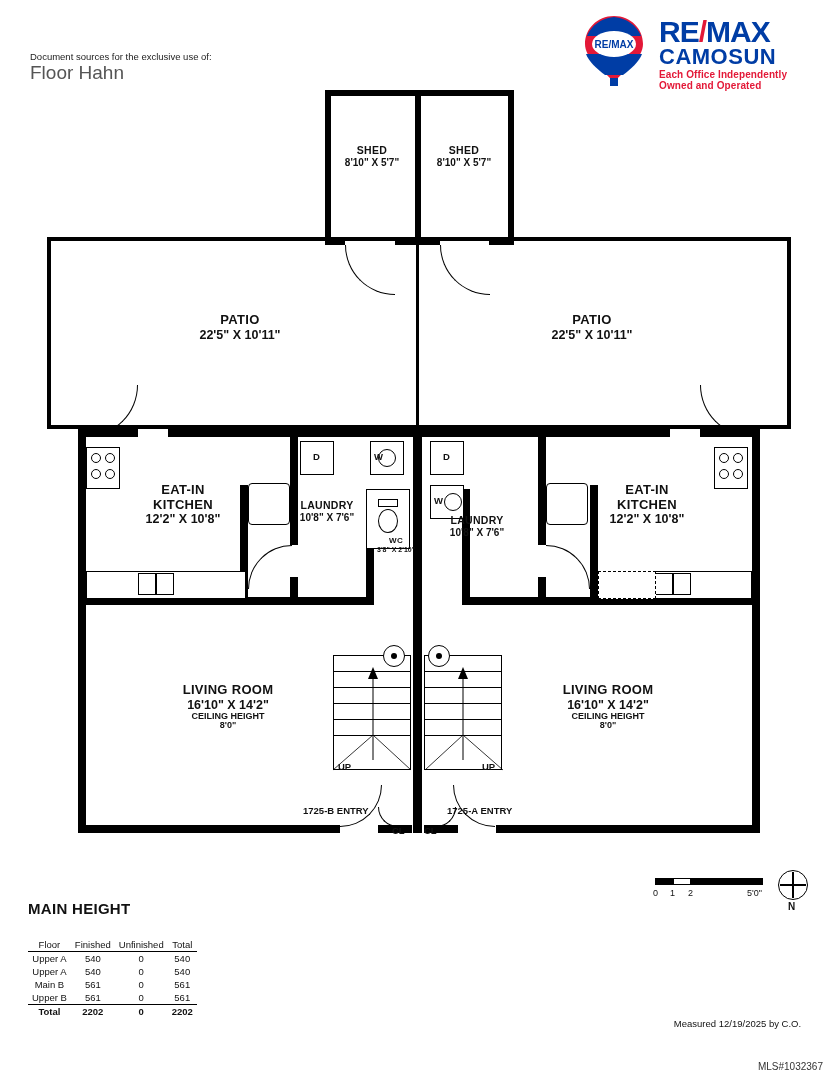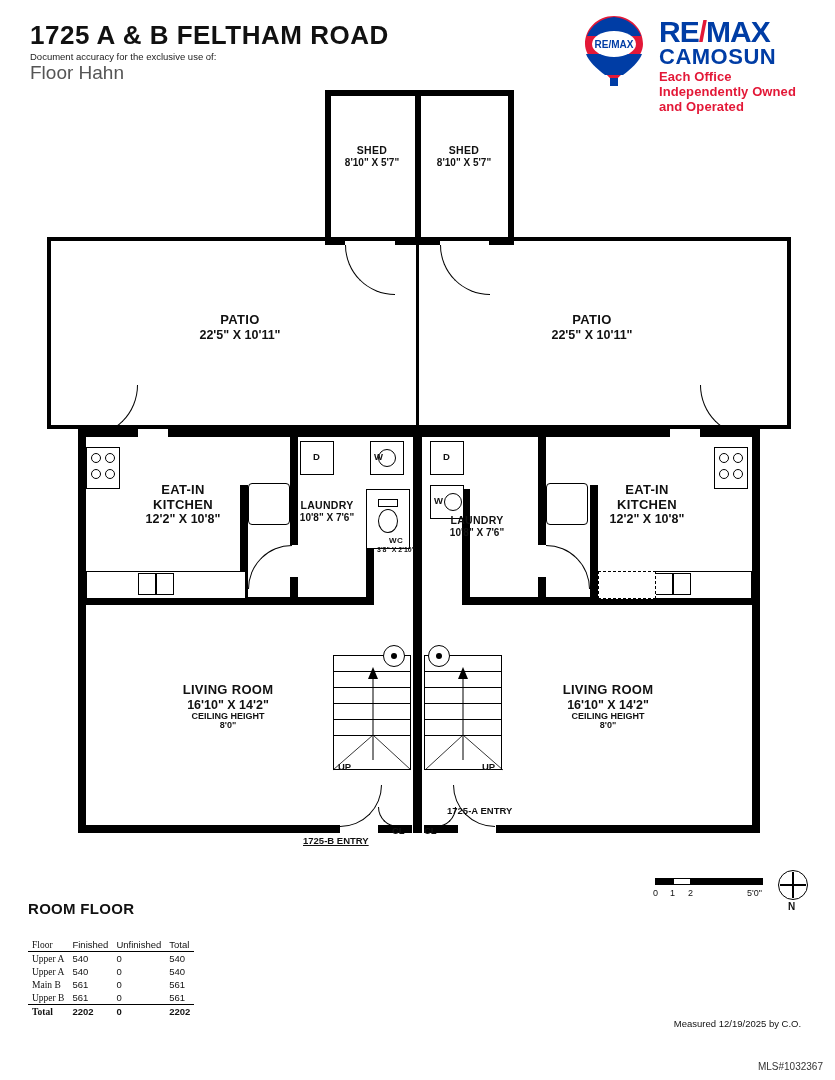--- a/index.html
+++ b/index.html
@@ -20,21 +20,21 @@
   .prep{position:absolute;left:30px;top:51px;font-size:9.5px;color:#222;}
   .agent{position:absolute;left:30px;top:62px;font-size:19px;color:#555;}
 
   
   .remax{position:absolute;left:575px;top:12px;width:240px;height:78px;}
   .balloon{position:absolute;left:0;top:0;width:78px;height:78px;}
   .remax-text{position:absolute;left:84px;top:6px;}
   .remax-text .rm{font-size:30px;font-weight:bold;color:#003da5;letter-spacing:-1px;line-height:28px;}
   .remax-text .rm .slash{color:#e31837;}
   .remax-text .cam{font-size:22px;font-weight:bold;color:#003da5;letter-spacing:.5px;line-height:22px;}
-  .remax-text .tag{font-size:13px;font-weight:bold;color:#e31837;letter-spacing:.1px;margin-top:1px;}
+  .remax-text .tag{font-size:10px;font-weight:bold;color:#e31837;letter-spacing:.1px;margin-top:1px;}
 
   
   .plan{position:absolute;left:0;top:85px;width:835px;height:770px;}
   .wall{position:absolute;background:#000;}
   .thin{position:absolute;background:#000;}
   .room{position:absolute;text-align:center;line-height:1.12;}
   .rname{font-size:13px;font-weight:bold;letter-spacing:.3px;}
   .rdim{font-size:12.5px;font-weight:bold;}
   .small .rname{font-size:10.5px;text-align:center;}
   .small .rdim{font-size:10px;}
@@ -43,22 +43,22 @@
   .ceil{font-size:9px;font-weight:bold;line-height:1.1;}
   .lbl{position:absolute;font-size:9.5px;font-weight:bold;}
   .box{position:absolute;border:1.5px solid #000;background:#fff;box-sizing:border-box;}
   .boxthin{position:absolute;border:1px solid #000;background:#fff;box-sizing:border-box;}
   .circ{position:absolute;border:1.5px solid #000;border-radius:50%;background:#fff;box-sizing:border-box;}
   .arc{position:absolute;border:1px solid #000;box-sizing:border-box;background:transparent;}
 
   
   .mainfloor{position:absolute;left:28px;top:900px;font-size:15px;font-weight:bold;letter-spacing:.3px;}
   table.stats{position:absolute;left:28px;top:938px;border-collapse:collapse;font-size:9.5px;}
-  table.stats th,table.stats td{padding:1px 4px;text-align:left;font-weight:normal;}
-  table.stats th.l,table.stats td.l{text-align:left;font-family:Liberation Serif, serif;}
+  table.stats th,table.stats td{padding:1px 4px;text-align:center;font-weight:normal;}
+  table.stats th.l,table.stats td.l{text-align:center;}
   table.stats thead th{border-bottom:1px solid #000;font-weight:normal;}
   table.stats tr.total td{border-top:1px solid #000;font-weight:bold;}
   table.other{position:absolute;left:288px;top:938px;border-collapse:collapse;font-size:9.5px;}
   table.other th,table.other td{padding:1px 6px;text-align:right;font-weight:normal;}
   table.other td.l,table.other th.l{text-align:left;}
   table.other thead th{border-bottom:1px solid #000;text-align:center;}
   .disclaimer{position:absolute;left:28px;top:1030px;width:390px;font-size:7.5px;color:#222;line-height:1.35;border-top:1px solid #000;padding-top:3px;}
 
   .scalebar{position:absolute;left:655px;top:878px;width:110px;height:30px;}
   .sb-seg{position:absolute;height:7px;border:1px solid #000;box-sizing:border-box;}
@@ -75,22 +75,21 @@
   .realfoto .line{font-size:9.5px;line-height:1.35;}
   .measured{position:absolute;left:650px;top:1018px;width:175px;text-align:center;font-size:9.5px;}
   .mls{position:absolute;right:12px;bottom:8px;font-size:10px;color:#333;}
 </style>
 </head>
 <body>
 
 <div class="page">
 
 
-  <div class="title">1725 A &amp; B FELTHAM ROAD</div>
-  <div class="prep">Document accuracy for the exclusive use of:</div>
+  <div class="prep">Document sources for the exclusive use of:</div>
   <div class="agent">Floor Hahn</div>
 
   <div class="remax">
     <svg class="balloon" viewBox="0 0 78 78">
       <path d="M39 4 C22 4 10 17 10 32 C10 46 26 56 39 70 C52 56 68 46 68 32 C68 17 56 4 39 4 Z" fill="#e31837"></path>
       <path d="M12 24 C16 14 26 6 39 5 C52 6 62 14 66 24 Z" fill="#003da5"></path>
       <path d="M11 42 C14 50 22 57 30 63 L48 63 C56 57 64 50 67 42 Z" fill="#003da5"></path>
       <ellipse cx="39" cy="32" rx="22" ry="13" fill="#ffffff"></ellipse>
       <text x="39" y="36" font-size="10" font-weight="bold" fill="#003da5" text-anchor="middle" font-family="Liberation Sans, sans-serif">RE/MAX</text>
       <rect x="35" y="66" width="8" height="8" fill="#003da5"></rect>
@@ -266,21 +265,21 @@
       <line x1="170" y1="125" x2="130" y2="90" stroke="#000" stroke-width="0.8"></line>
       <line x1="92" y1="125" x2="130" y2="90" stroke="#000" stroke-width="0.8"></line>
     </svg>
     <div class="circ" style="left:383px;top:560px;width:22px;height:22px;"></div>
     <div class="circ" style="left:391px;top:568px;width:6px;height:6px;background:#000;border:none;"></div>
     <div class="circ" style="left:428px;top:560px;width:22px;height:22px;"></div>
     <div class="circ" style="left:436px;top:568px;width:6px;height:6px;background:#000;border:none;"></div>
     <div class="lbl" style="left:338px;top:676px;">UP</div>
     <div class="lbl" style="left:482px;top:676px;">UP</div>
 
-    <div class="lbl" style="left:303px;top:750px;text-decoration:underline;">1725-B ENTRY</div>
+    <div class="lbl" style="left:303px;top:720px;">1725-B ENTRY</div>
     <div class="lbl" style="left:447px;top:720px;">1725-A ENTRY</div>
     <div class="arc" style="left:340px;top:700px;width:42px;height:42px;border-radius:0 0 42px 0;border-width:0 1px 1px 0;"></div>
     <div class="arc" style="left:453px;top:700px;width:42px;height:42px;border-radius:0 0 0 42px;border-width:0 0 1px 1px;"></div>
     <div class="lbl" style="left:392px;top:740px;">CL</div>
     <div class="lbl" style="left:424px;top:740px;">CL</div>
     <div class="arc" style="left:378px;top:722px;width:20px;height:20px;border-radius:0 0 0 20px;border-width:0 0 1px 1px;"></div>
     <div class="arc" style="left:436px;top:722px;width:20px;height:20px;border-radius:0 0 20px 0;border-width:0 1px 1px 0;"></div>
 
   </div>
 
@@ -293,21 +292,21 @@
     <div class="sb-lbl" style="left:33px;top:10px;">2</div>
     <div class="sb-lbl" style="left:92px;top:10px;">5'0"</div>
   </div>
   <div class="compass">
     <div class="c"></div>
     <div class="v"></div>
     <div class="h"></div>
     <div class="n">N</div>
   </div>
 
-  <div class="mainfloor">ROOM FLOOR</div>
+  <div class="mainfloor">MAIN HEIGHT</div>
 
   <table class="stats">
     <thead>
       <tr>
         <th class="l">Floor</th>
         <th>Finished</th>
         <th>Unfinished</th>
         <th>Total</th>
       </tr>
     </thead>

